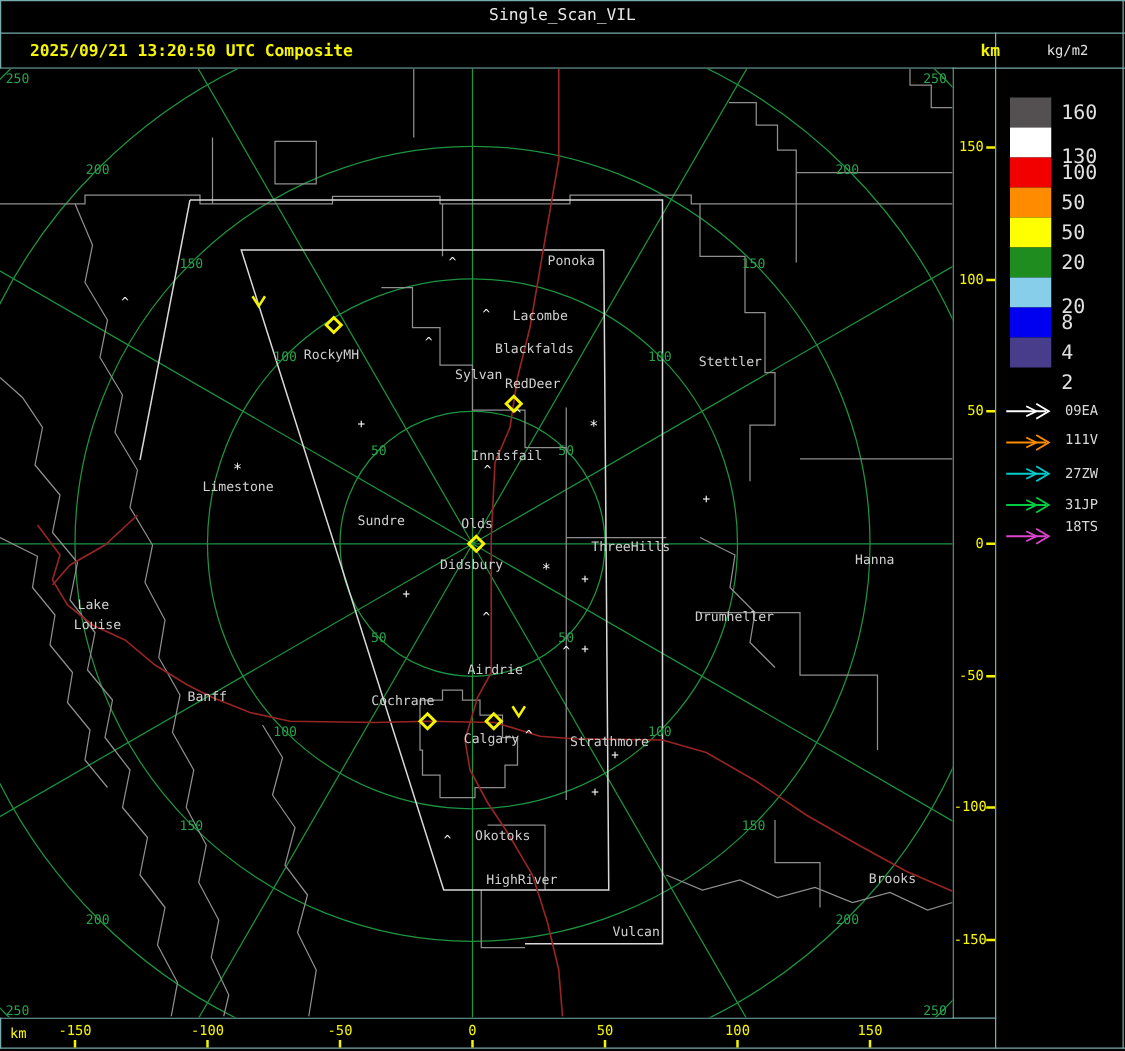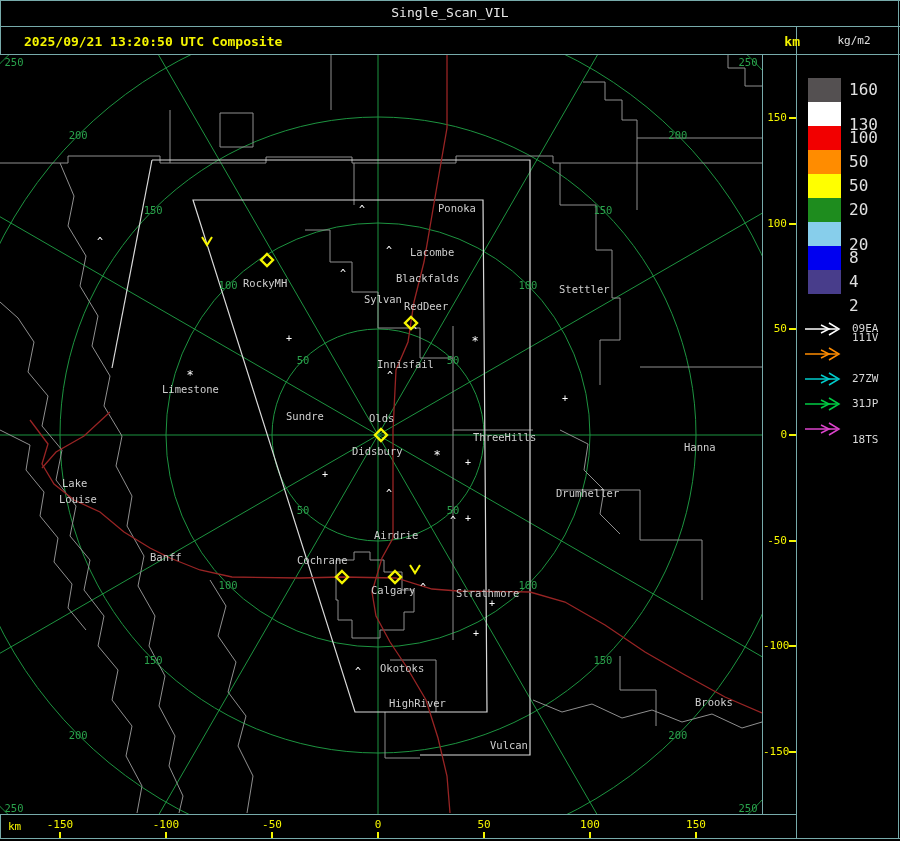--- a/index.html
+++ b/index.html
@@ -219,39 +219,39 @@
       <line x1="2" y1="8" x2="34" y2="8" stroke="#ffffff" stroke-width="1.5"></line>
       <path d="M26 2 L36 8 L26 14" fill="none" stroke="#ffffff" stroke-width="1.5"></path>
       <path d="M18 4 L26 8 L18 12" fill="none" stroke="#ffffff" stroke-width="1.5"></path>
     </svg>
     <div class="trk-label" style="top: 267px;">09EA</div>
     <svg width="44" height="16" class="trk-arrow" style="top: 291px;">
       <line x1="2" y1="8" x2="34" y2="8" stroke="#ff8c00" stroke-width="1.5"></line>
       <path d="M26 2 L36 8 L26 14" fill="none" stroke="#ff8c00" stroke-width="1.5"></path>
       <path d="M18 4 L26 8 L18 12" fill="none" stroke="#ff8c00" stroke-width="1.5"></path>
     </svg>
-    <div class="trk-label" style="top: 276px; text-align: center;">111V</div>
+    <div class="trk-label" style="top: 290px; text-align: center;">111V</div>
     <svg width="44" height="16" class="trk-arrow" style="top: 316px;">
       <line x1="2" y1="8" x2="34" y2="8" stroke="#00cccc" stroke-width="1.5"></line>
       <path d="M26 2 L36 8 L26 14" fill="none" stroke="#00cccc" stroke-width="1.5"></path>
       <path d="M18 4 L26 8 L18 12" fill="none" stroke="#00cccc" stroke-width="1.5"></path>
     </svg>
     <div class="trk-label" style="top: 317px;">27ZW</div>
     <svg width="44" height="16" class="trk-arrow" style="top: 341px;">
       <line x1="2" y1="8" x2="34" y2="8" stroke="#00cc44" stroke-width="1.5"></line>
       <path d="M26 2 L36 8 L26 14" fill="none" stroke="#00cc44" stroke-width="1.5"></path>
       <path d="M18 4 L26 8 L18 12" fill="none" stroke="#00cc44" stroke-width="1.5"></path>
     </svg>
     <div class="trk-label" style="top: 342px;">31JP</div>
     <svg width="44" height="16" class="trk-arrow" style="top: 366px;">
       <line x1="2" y1="8" x2="34" y2="8" stroke="#dd44cc" stroke-width="1.5"></line>
       <path d="M26 2 L36 8 L26 14" fill="none" stroke="#dd44cc" stroke-width="1.5"></path>
       <path d="M18 4 L26 8 L18 12" fill="none" stroke="#dd44cc" stroke-width="1.5"></path>
     </svg>
-    <div class="trk-label" style="top: 378px;">18TS</div>
+    <div class="trk-label" style="top: 360px;">18TS</div>
   </div>
 
 <div id="bottom-axis">
   <span id="bax-km">km</span>
 <div class="bax-label" style="left: 60px;">-150</div>
     <div class="bax-tick" style="left: 59px;"></div>
     <div class="bax-label" style="left: 166px;">-100</div>
     <div class="bax-tick" style="left: 165px;"></div>
     <div class="bax-label" style="left: 272px;">-50</div>
     <div class="bax-tick" style="left: 271px;"></div>

